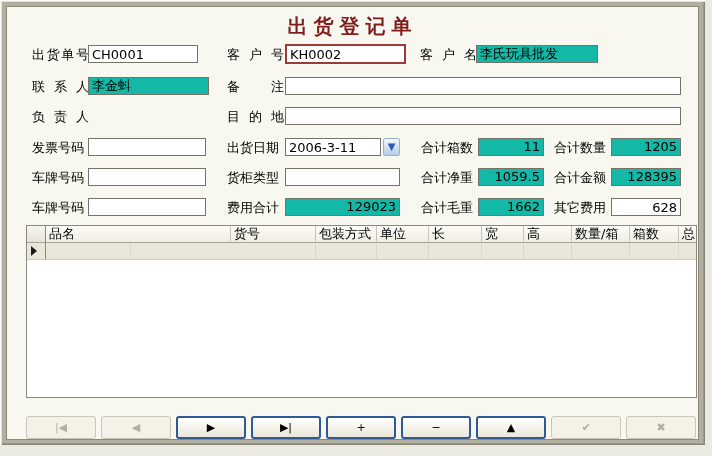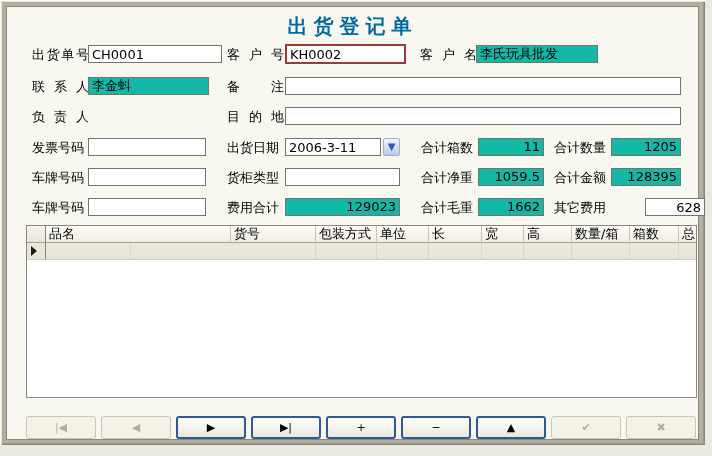--- a/index.html
+++ b/index.html
@@ -10,21 +10,21 @@
 
   
   .frame { position:absolute; left:0; top:0; width:705px; height:445px;
            background:#B2AFA1;
            box-shadow: inset 1px 1px 0 #FDFCF7, inset 2px 2px 0 #E4E2D6,
                        inset -1px -1px 0 #88857A, inset -2px -2px 0 #9B988B; }
   .content-bg { position:absolute; left:6px; top:6px; width:693px; height:434px;
                 background:#F9F8F0; border:1px solid #8B887B; }
 
   .title { position:absolute; left:0; top:13px; width:705px; text-align:center;
-           font-size:20px; font-weight:bold; letter-spacing:6px; color:#0369a1; }
+           font-size:20px; font-weight:bold; letter-spacing:6px; color:#7f1d1d; }
 
   .lbl { position:absolute; height:16px; line-height:16px; color:#000; white-space:nowrap; }
   .lbl.j { text-align:justify; text-align-last:justify; }
 
   .fld { position:absolute; height:18px; border:1px solid #75736A; background:#FFFFFF;
          font-family:"DejaVu Sans", sans-serif; font-size:13px; color:#000;
          padding:0 3px; line-height:16px; }
   .fld.ro { background:#14b8a6; }
   .fld.red { border:2px solid #9C3A38; height:20px; }
   .fld.num { text-align:right; }
@@ -59,21 +59,21 @@
 </head>
 <body>
 
 <div class="stage">
   <div class="frame"></div>
   <div class="content-bg"></div>
 
   <div class="title">出货登记单</div>
 
   <div class="lbl j" style="left:32px;top:47px;width:57px">出货单号</div>
-  <input class="fld" style="left: 88px; top: 45px; width: 134px;" value="CH0001">
+  <input class="fld" style="left: 88px; top: 45px; width: 110px;" value="CH0001">
   <div class="lbl j" style="left:227px;top:47px;width:57px">客 户 号</div>
   <input class="fld red" style="left: 285px; top: 44px; width: 121px;" value="KH0002">
   <div class="lbl j" style="left:420px;top:47px;width:57px">客 户 名</div>
   <div class="fld ro" style="left:476px;top:45px;width:122px">李氏玩具批发</div>
 
   <div class="lbl j" style="left:32px;top:79px;width:57px">联 系 人</div>
   <div class="fld ro" style="left:88px;top:77px;width:121px">李金蚪</div>
   <div class="lbl j" style="left:227px;top:79px;width:57px">备 注</div>
   <input class="fld" style="left: 285px; top: 77px; width: 396px;" value="">
 
@@ -100,21 +100,21 @@
   <div class="lbl" style="left:554px;top:170px;width:52px">合计金额</div>
   <div class="fld ro num" style="left:611px;top:168px;width:70px">128395</div>
 
   <div class="lbl" style="left:32px;top:200px;width:57px">车牌号码</div>
   <input class="fld" style="left: 88px; top: 198px; width: 118px;" value="">
   <div class="lbl" style="left:227px;top:200px;width:57px">费用合计</div>
   <div class="fld ro num" style="left:285px;top:198px;width:115px">129023</div>
   <div class="lbl" style="left:421px;top:200px;width:52px">合计毛重</div>
   <div class="fld ro num" style="left:478px;top:198px;width:66px">1662</div>
   <div class="lbl" style="left:554px;top:200px;width:52px">其它费用</div>
-  <input class="fld num" style="left: 611px; top: 198px; width: 60px; margin-left: 34px;" value="628">
+  <input class="fld num" style="left: 611px; top: 198px; width: 70px;" value="628">
 
   <div class="grid">
     <div class="grid-row grid-head">
       <div class="gc sel"></div>
       <div class="gc" style="flex:0 0 185px">品名</div>
       <div class="gc" style="flex:0 0 85px">货号</div>
       <div class="gc" style="flex:0 0 61px">包装方式</div>
       <div class="gc" style="flex:0 0 52px">单位</div>
       <div class="gc" style="flex:0 0 53px">长</div>
       <div class="gc" style="flex:0 0 42px">宽</div>

